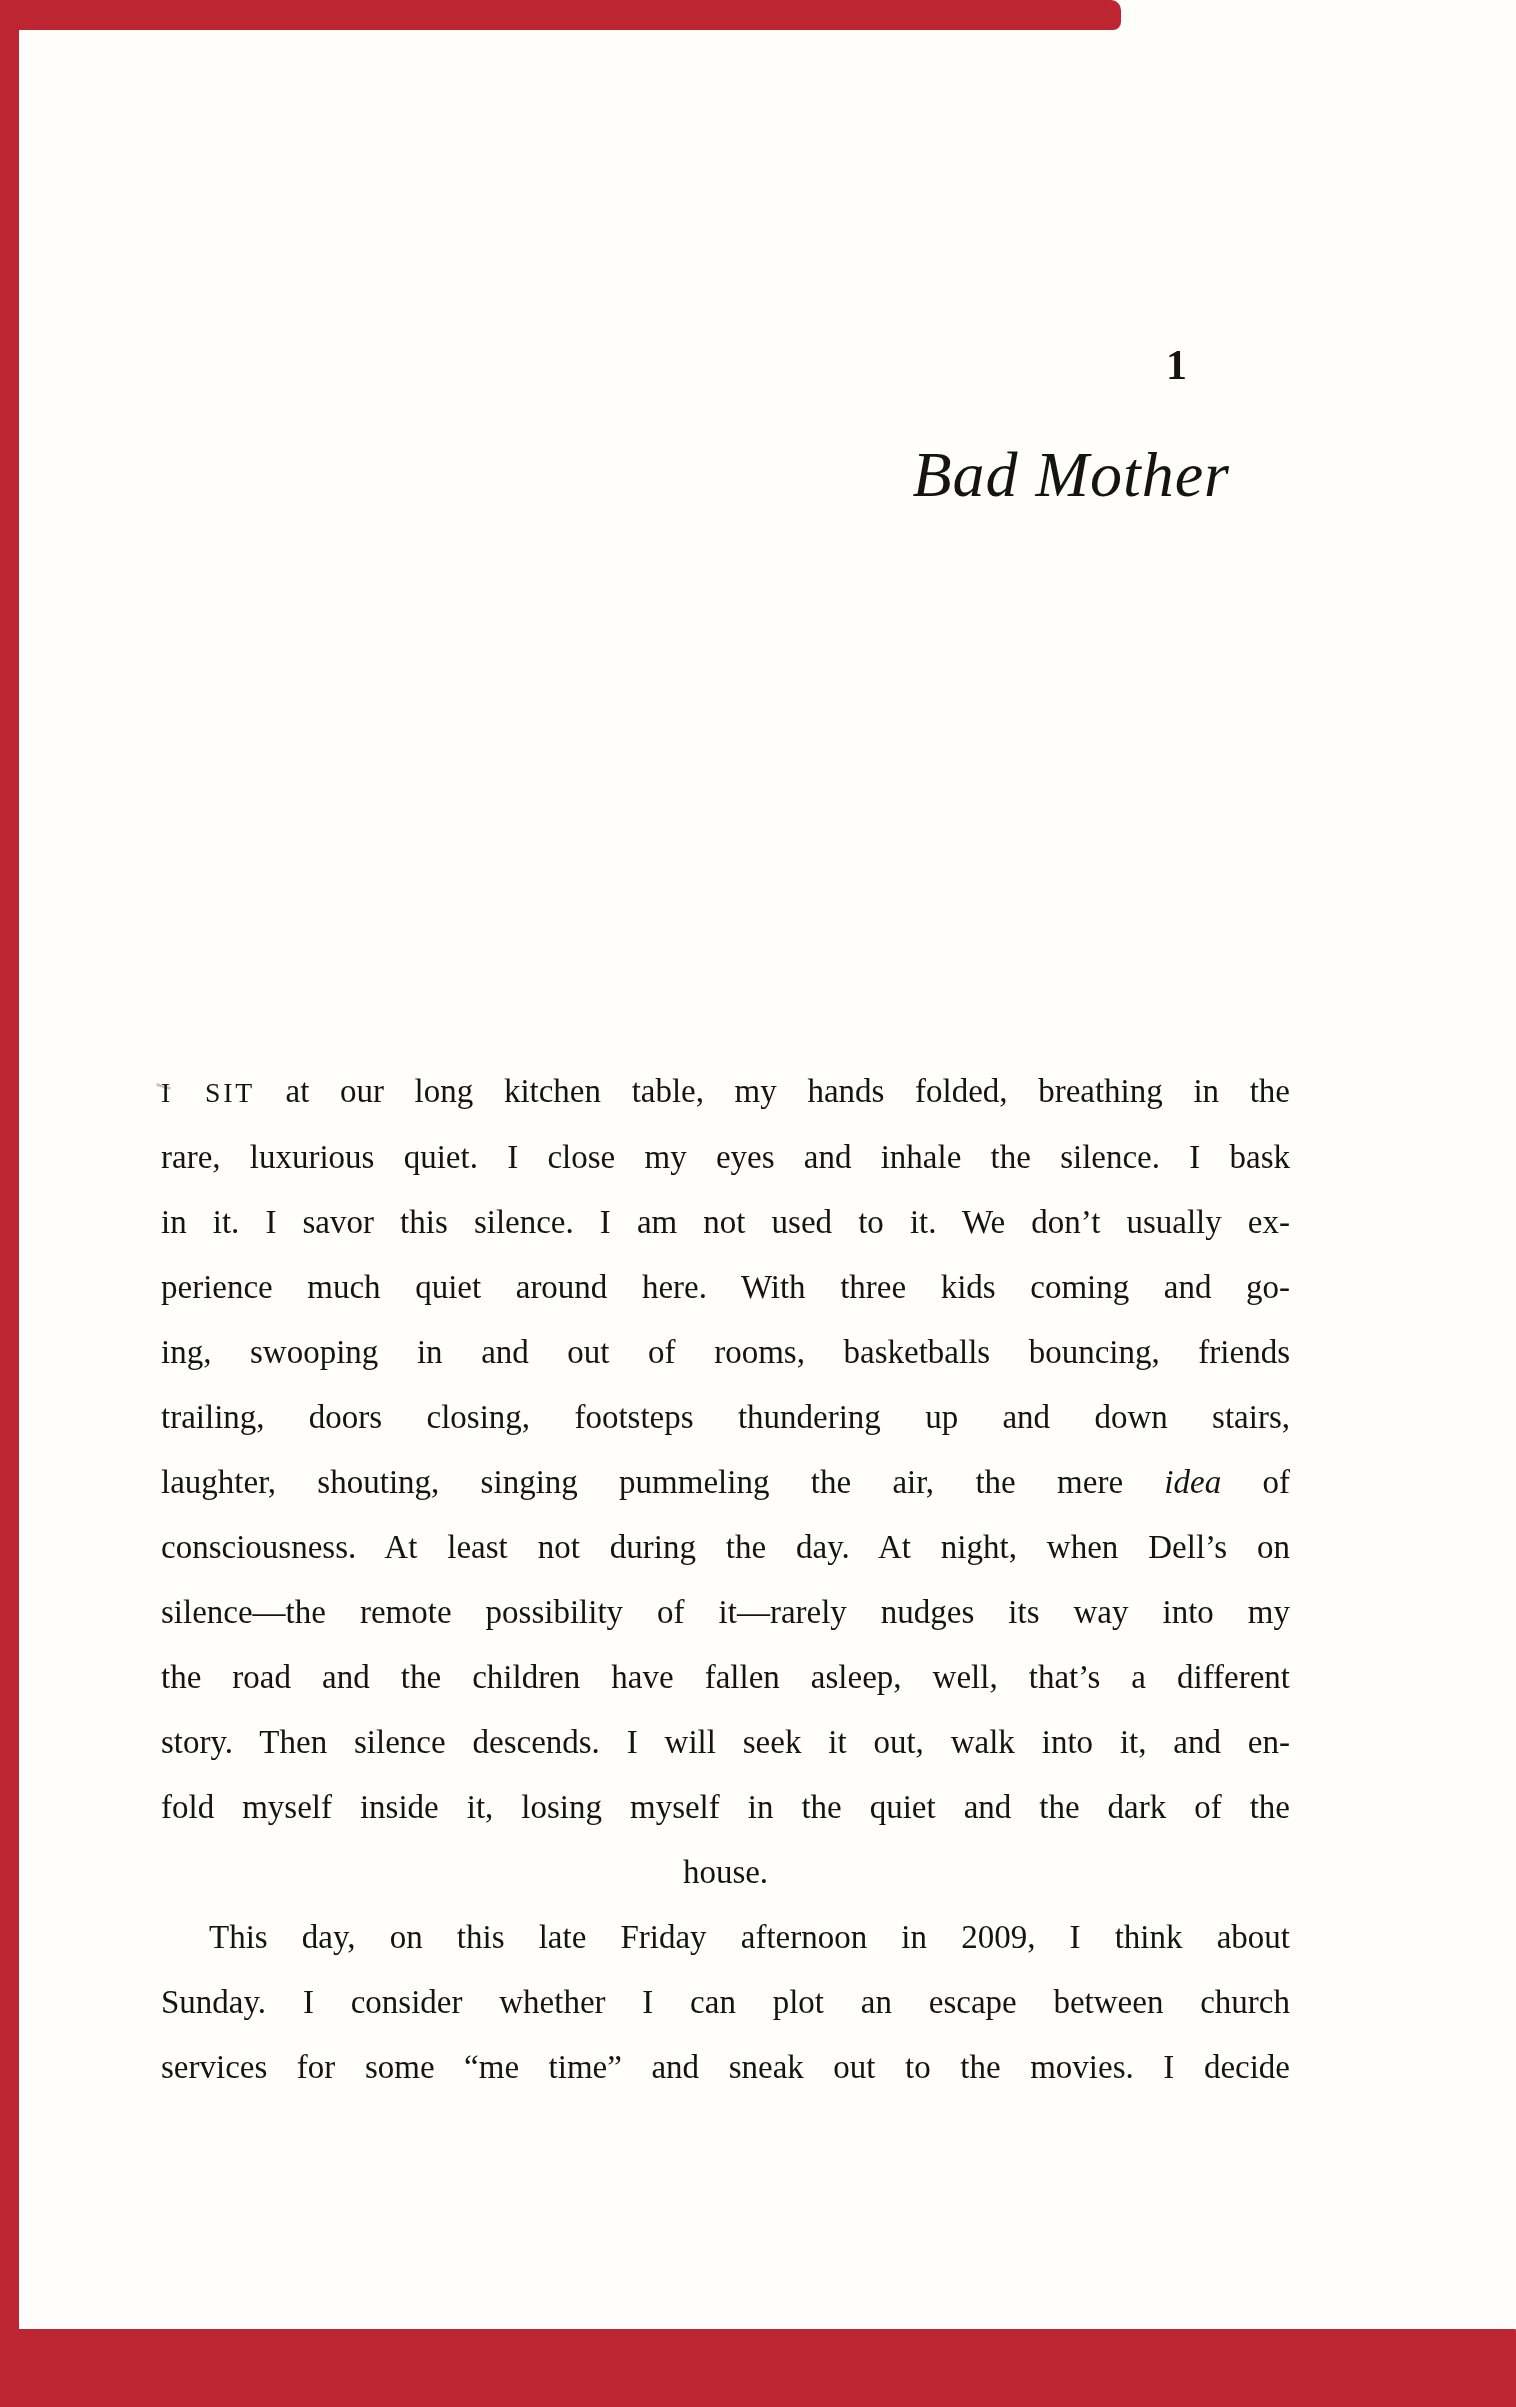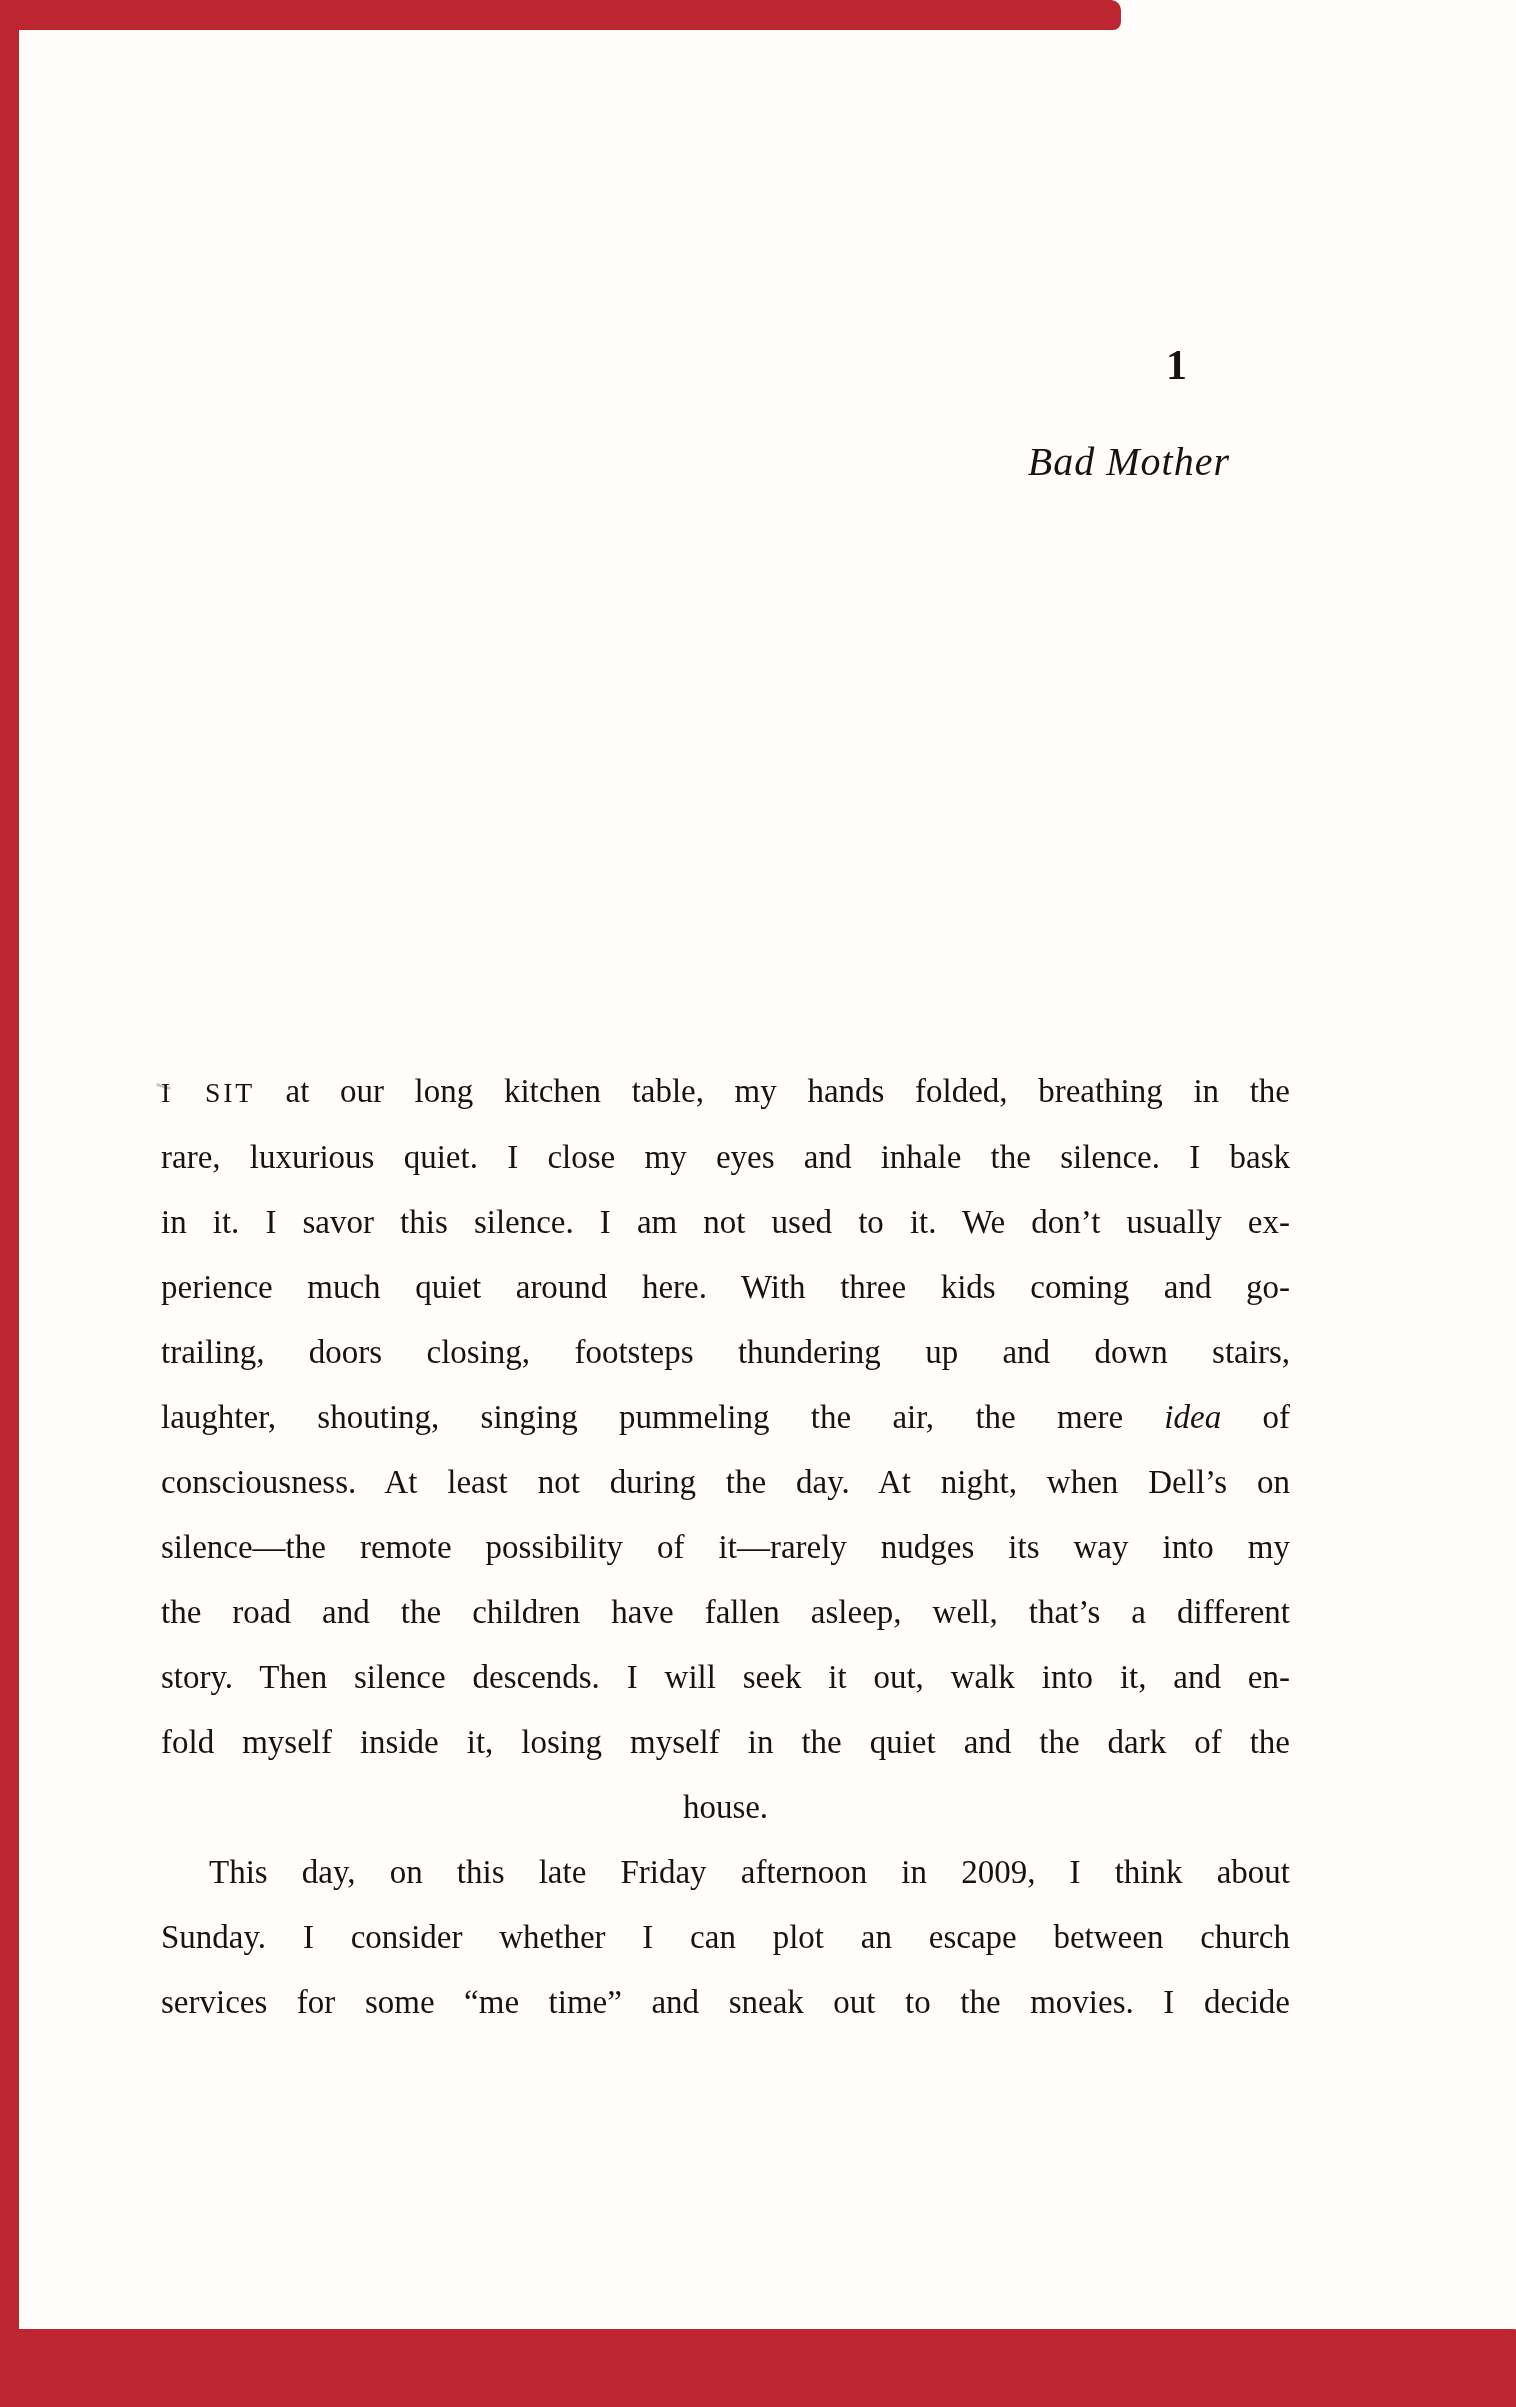--- a/index.html
+++ b/index.html
@@ -26,21 +26,21 @@
     right: 329px;
     font-size: 42px;
     font-weight: bold;
     letter-spacing: 1px;
   }
 
   .chapter-title {
     position: absolute;
     top: 438px;
     right: 287px;
-    font-size: 40px;
+    font-size: 64px;
     font-style: italic;
     letter-spacing: 1px;
     white-space: nowrap;
   }
 
   .body-text {
     position: absolute;
     left: 161px;
     top: 1059px;
     width: 1129px;
@@ -81,20 +81,21 @@
 
   <div class="chapter-title">Bad Mother</div>
 
   <div class="artifact tick"></div>
 
   <div class="body-text">
       <div class="line j"><span class="sc">I SIT</span><span> at our long kitchen table, my hands folded, breathing in the</span></div>
       <div class="line j"><span>rare, luxurious quiet. I close my eyes and inhale the silence. I bask</span></div>
       <div class="line j"><span>in it. I savor this silence. I am not used to it. We don’t usually ex-</span></div>
       <div class="line j"><span>perience much quiet around here. With three kids coming and go-</span></div>
+      <div class="line j"><span>ing, swooping in and out of rooms, basketballs bouncing, friends</span></div>
       <div class="line j"><span>trailing, doors closing, footsteps thundering up and down stairs,</span></div>
       <div class="line j"><span>laughter, shouting, singing pummeling the air, the mere </span><i>idea</i><span> of</span></div>
       <div class="line j"><span>consciousness. At least not during the day. At night, when Dell’s on</span></div>
       <div class="line j"><span>silence—the remote possibility of it—rarely nudges its way into my</span></div>
       <div class="line j"><span>the road and the children have fallen asleep, well, that’s a different</span></div>
       <div class="line j"><span>story. Then silence descends. I will seek it out, walk into it, and en-</span></div>
       <div class="line j"><span>fold myself inside it, losing myself in the quiet and the dark of the</span></div>
       <div class="line"><span>house.</span></div>
       <div class="line j ind"><span>This day, on this late Friday afternoon in 2009, I think about</span></div>
       <div class="line j"><span>Sunday. I consider whether I can plot an escape between church</span></div>

